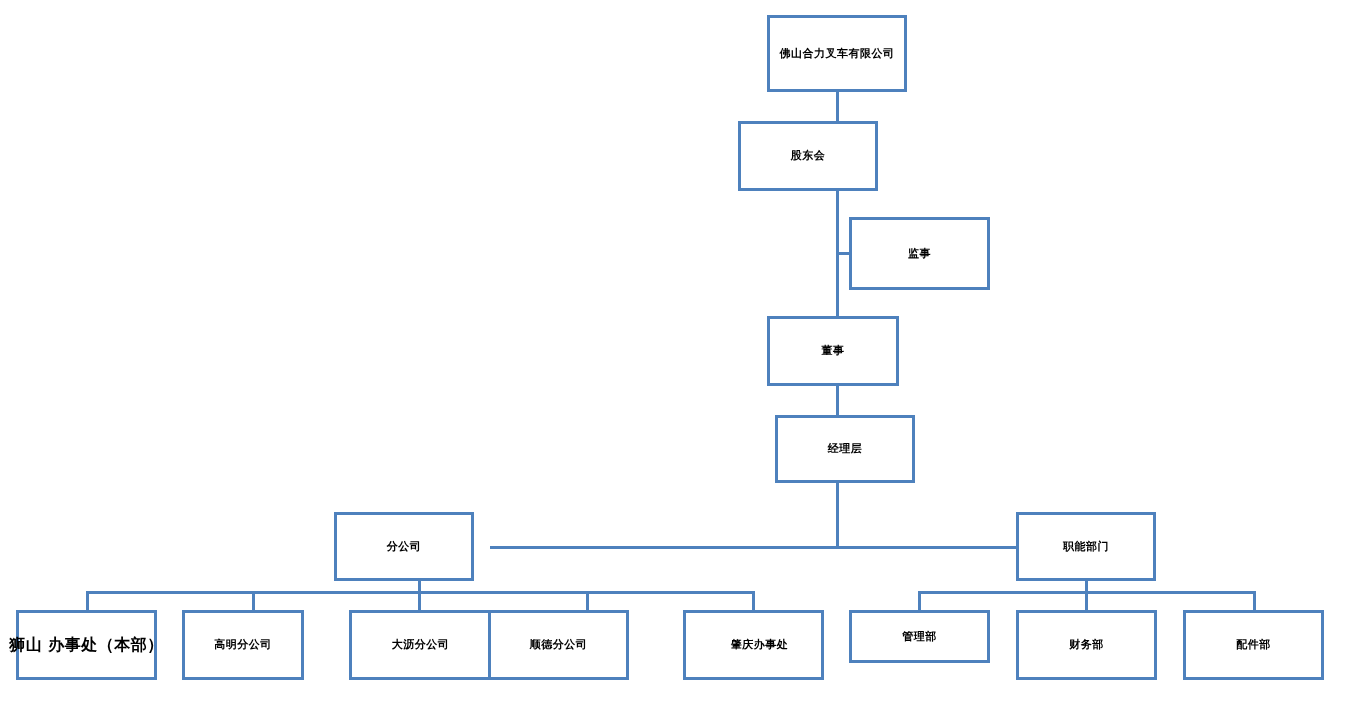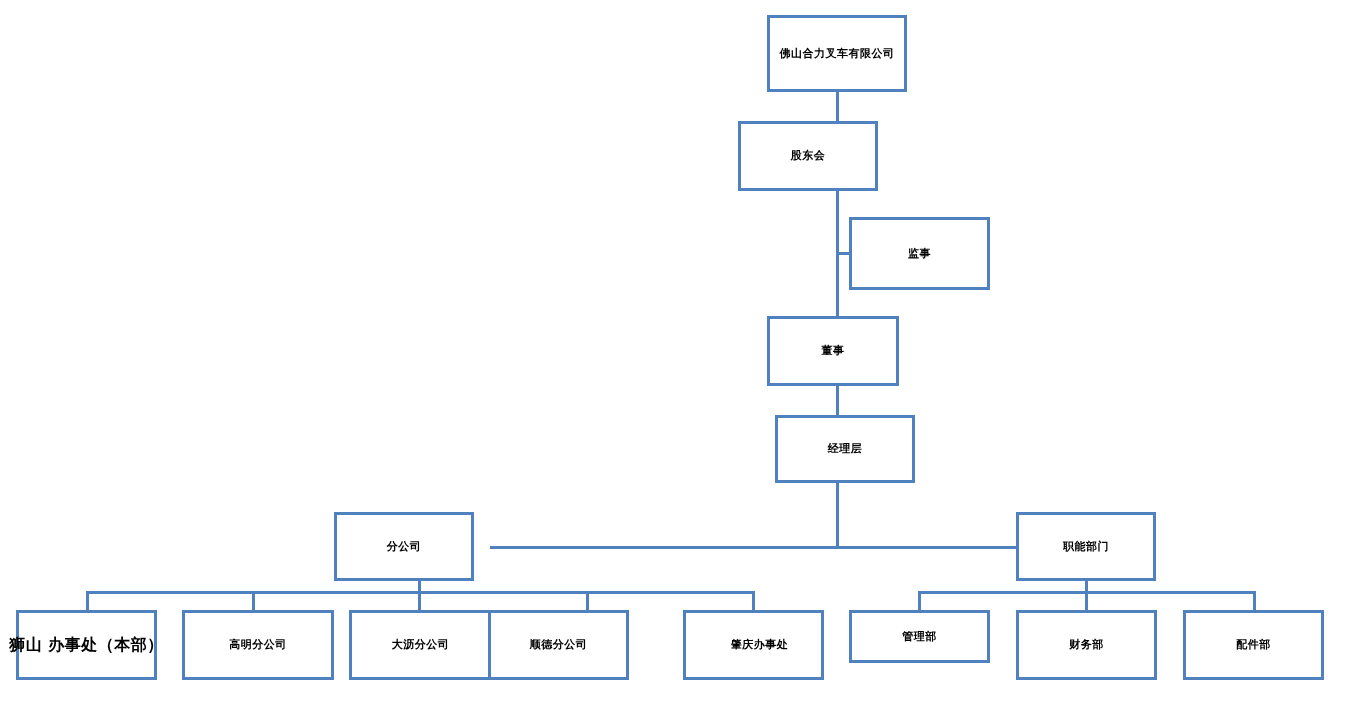--- a/index.html
+++ b/index.html
@@ -105,21 +105,21 @@
   </div>
 
   <div class="node-box" style="left:1016px; top:512px; width:140px; height:69px;">
     <span class="node-label">职能部门</span>
   </div>
 
   <div class="node-box" style="left:16px; top:610px; width:141px; height:70px;">
     <span class="node-label small">狮山 办事处（本部）</span>
   </div>
 
-  <div class="node-box" style="left:182px; top:610px; width:152px; height:70px;">
+  <div class="node-box" style="left:182px; top:610px; width:122px; height:70px;">
     <span class="node-label">高明分公司</span>
   </div>
 
   <div class="node-box" style="left:349px; top:610px; width:143px; height:70px;">
     <span class="node-label">大沥分公司</span>
   </div>
 
   <div class="node-box" style="left:488px; top:610px; width:141px; height:70px;">
     <span class="node-label">顺德分公司</span>
   </div>

